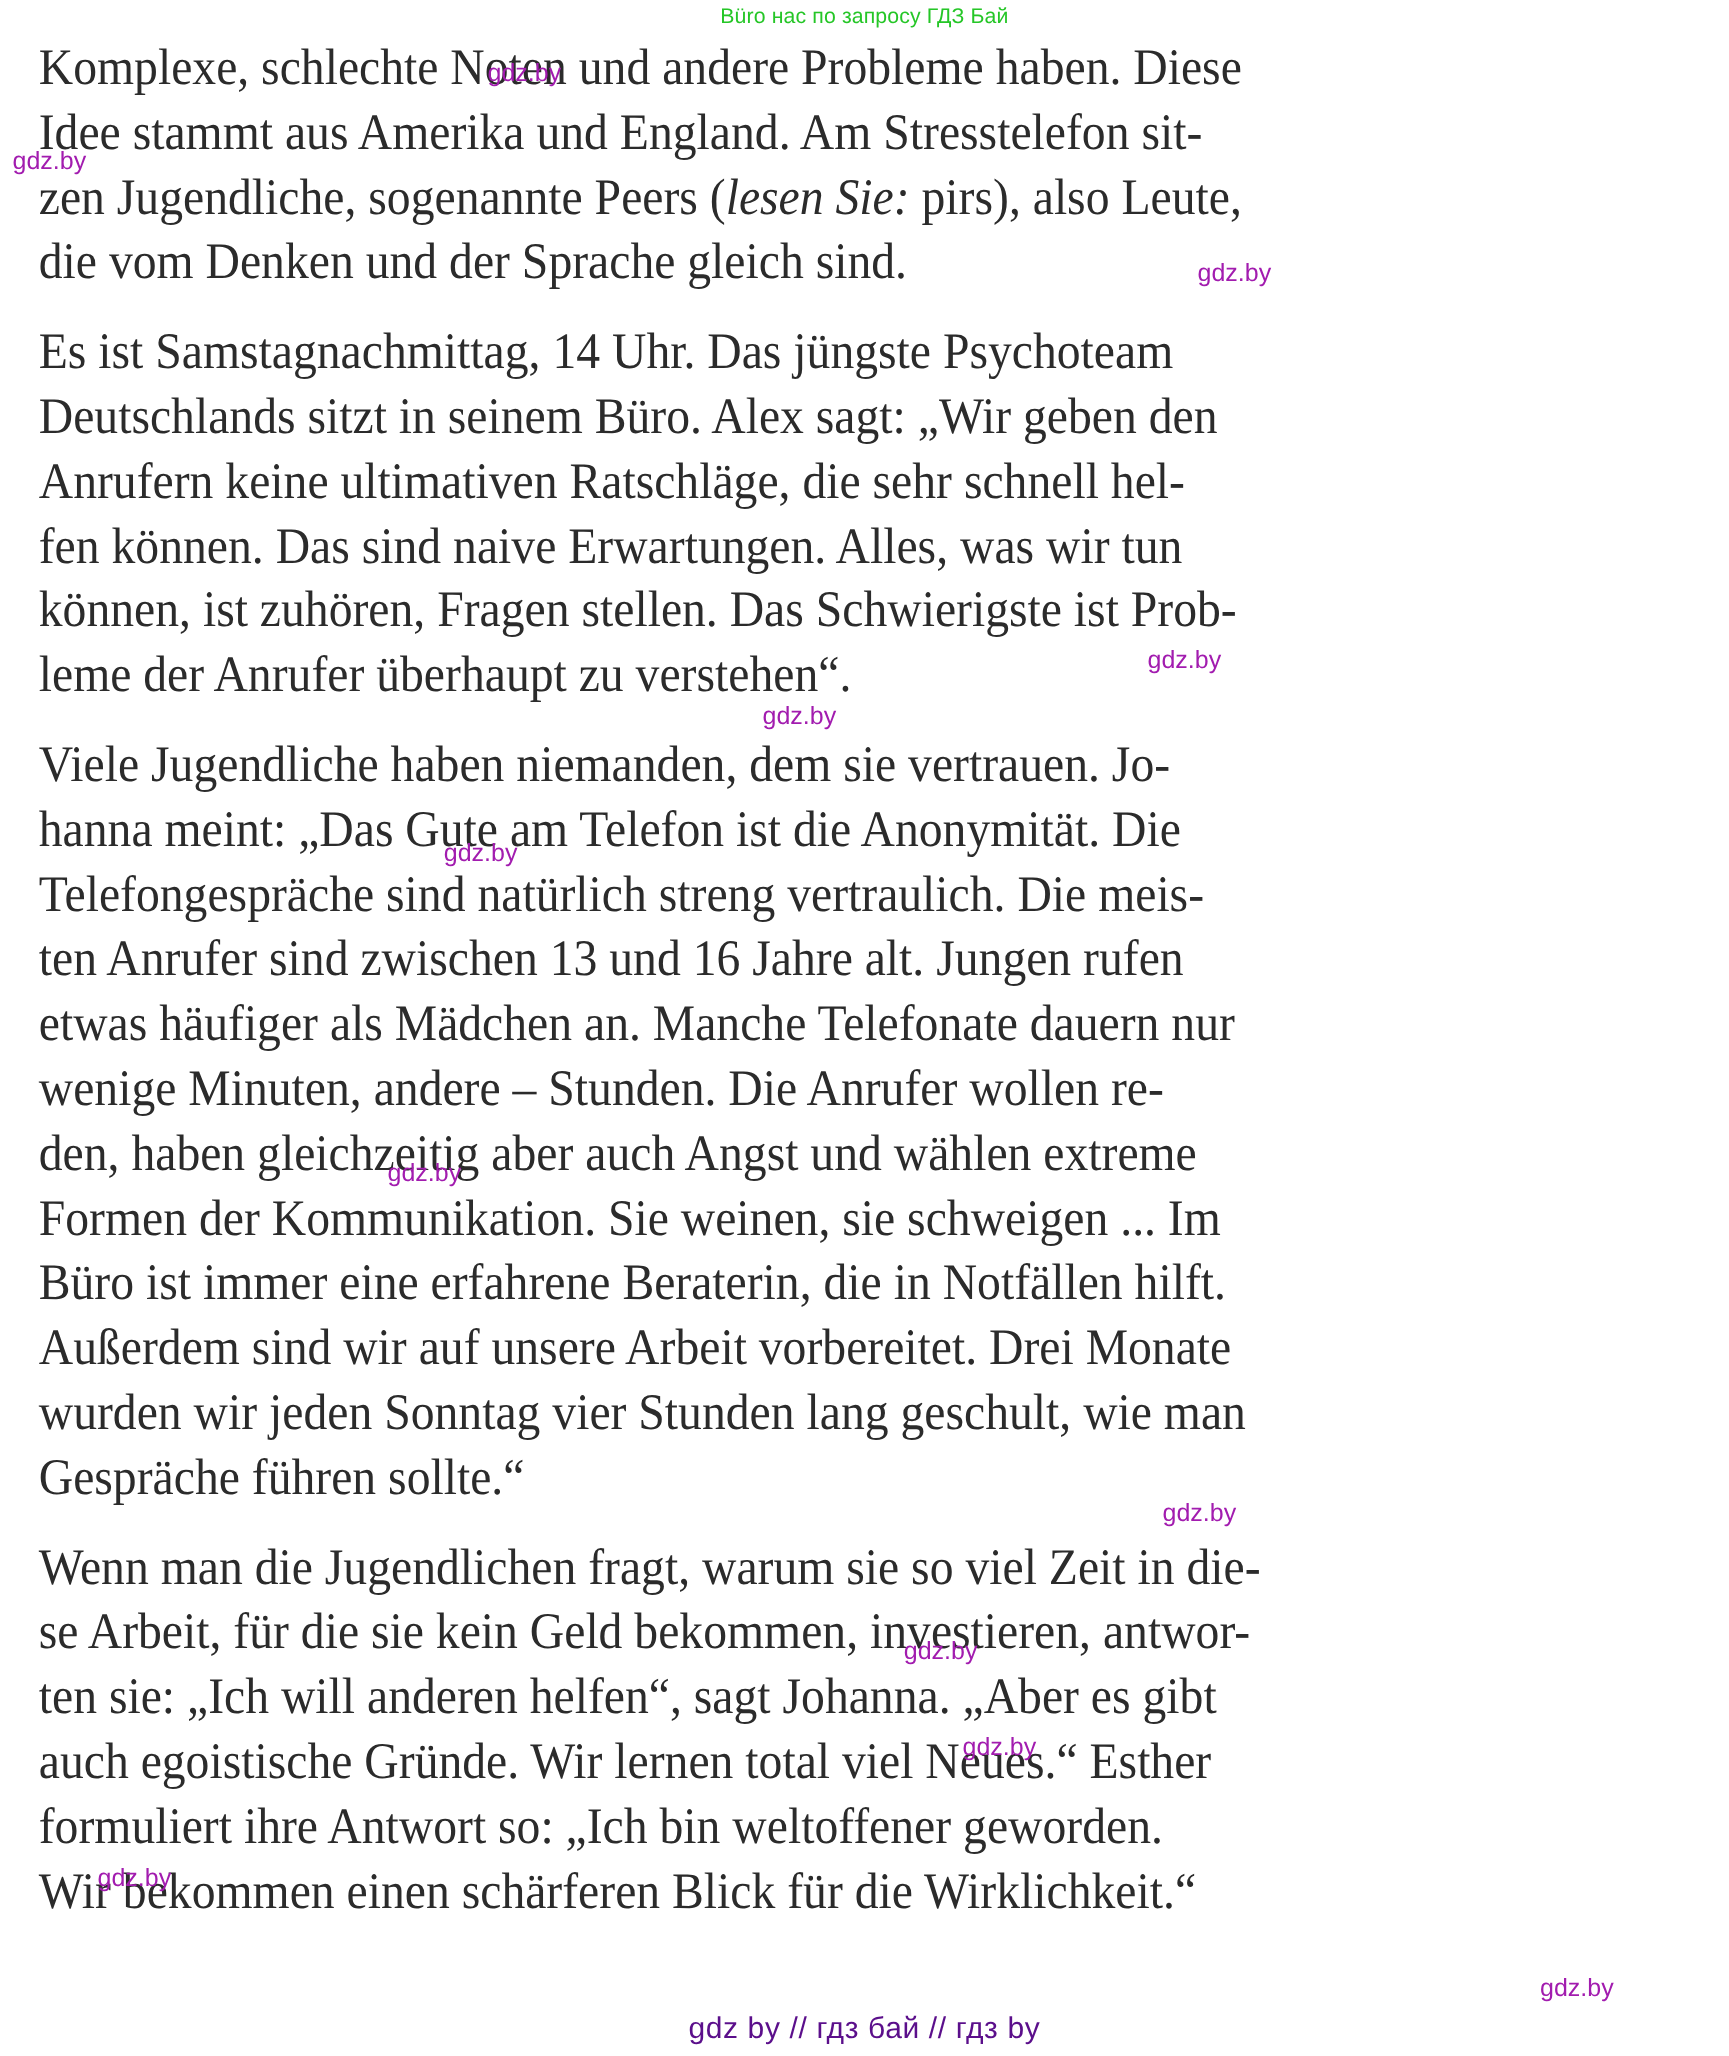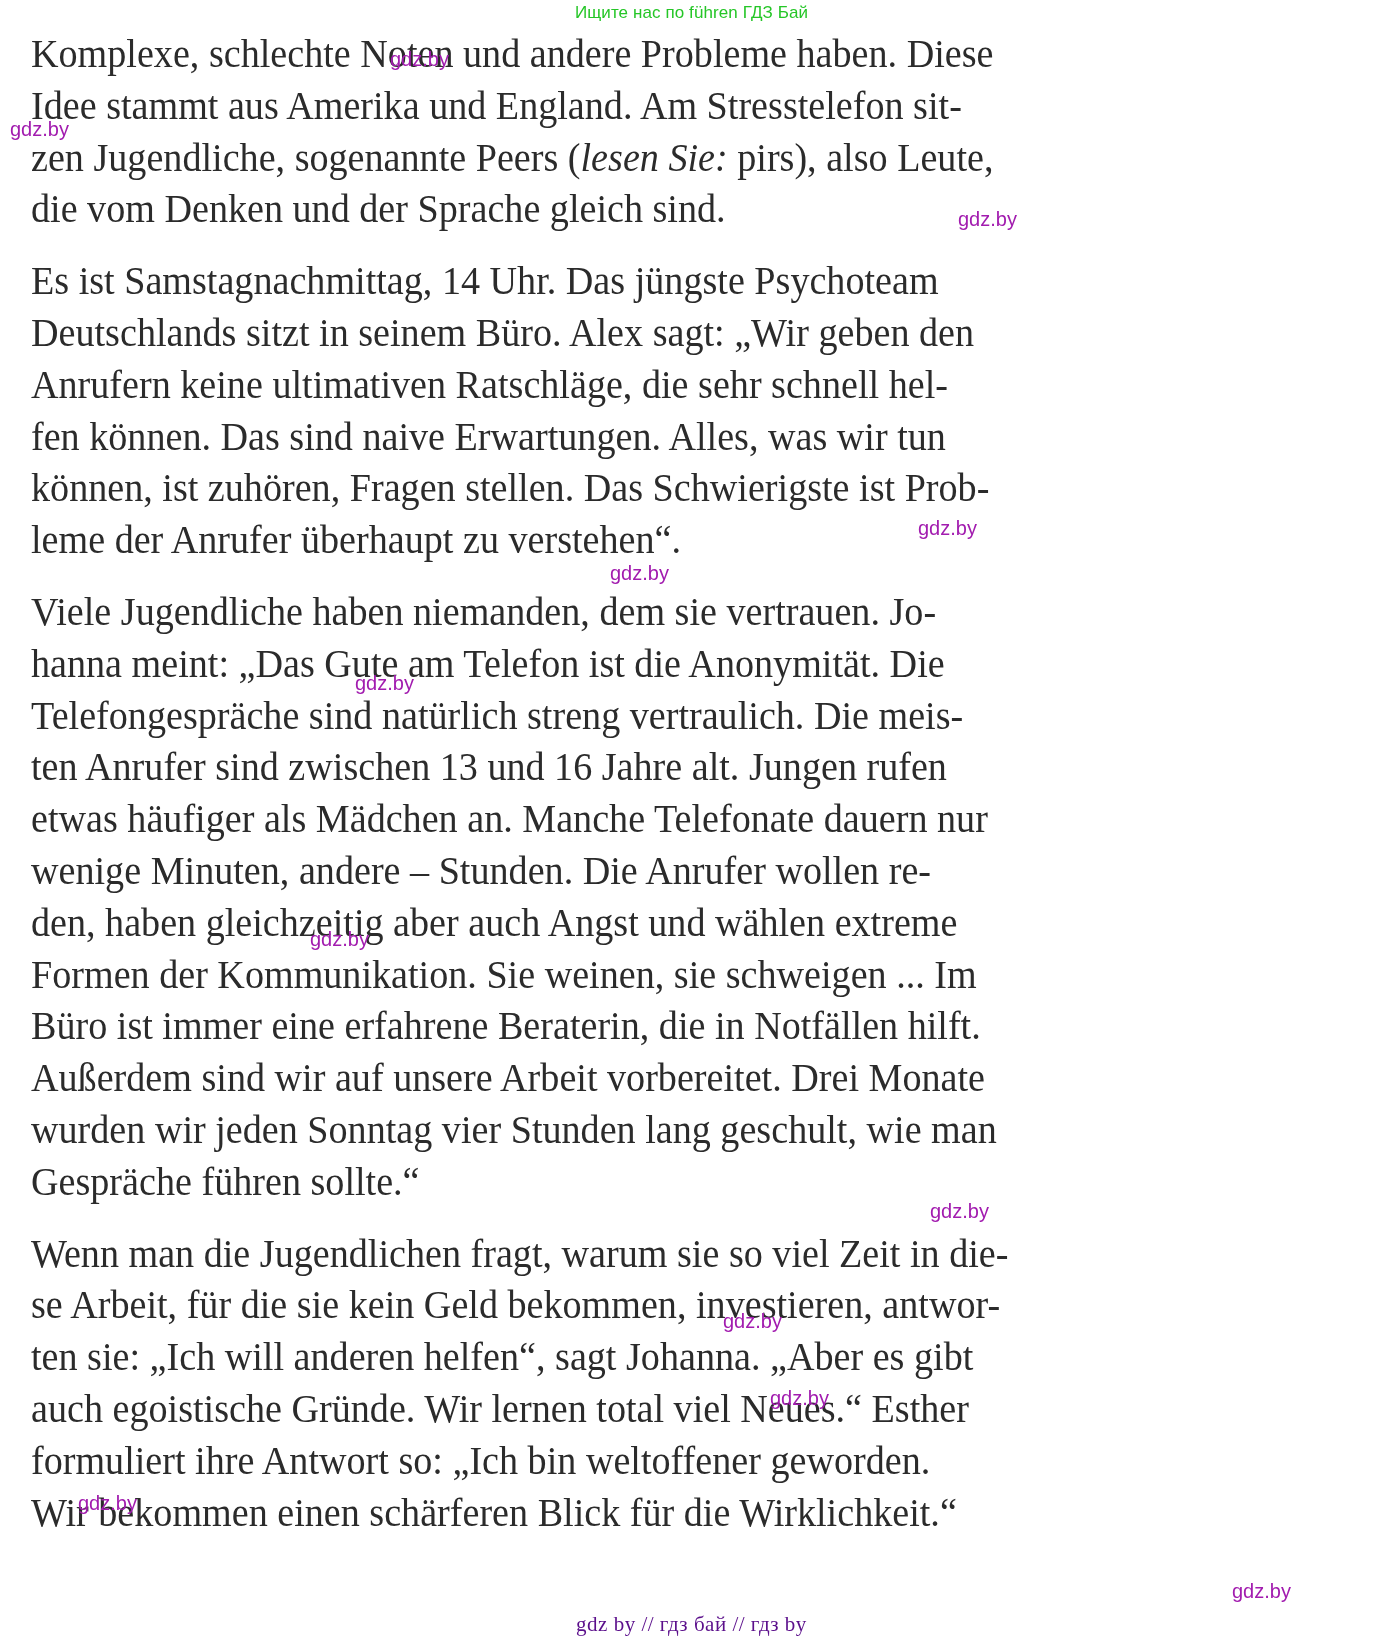--- a/index.html
+++ b/index.html
@@ -84,32 +84,32 @@
 
   
   .footer {
     position: absolute;
     left: 0;
     bottom: 8px;
     width: 1383px;
     text-align: center;
   }
   .footer-text {
-    font-family: Liberation Serif, serif;
-    font-size: 21px;
+    font-family: Liberation Sans, sans-serif;
+    font-size: 24px;
     color: #5b0f8b;
     letter-spacing: 0.5px;
     white-space: nowrap;
   }
 </style>
 </head>
 <body>
 
 <div class="top-banner">
-  <span class="top-banner-text" style="color: rgb(37, 198, 39);">Ищите нас по führen ГДЗ Бай</span>
+  <span class="top-banner-text" style="color: rgb(37, 198, 39);">Büro нас по запросу ГДЗ Бай</span>
 </div>
 
 <div class="page">
 
   <div class="para">
     <span class="line justified">
       <span>Komplexe, schlechte Noten und andere Probleme haben. Diese</span>
     </span>
     <span class="line justified">
       <span>Idee stammt aus Amerika und England. Am Stresstelefon sit-</span>

